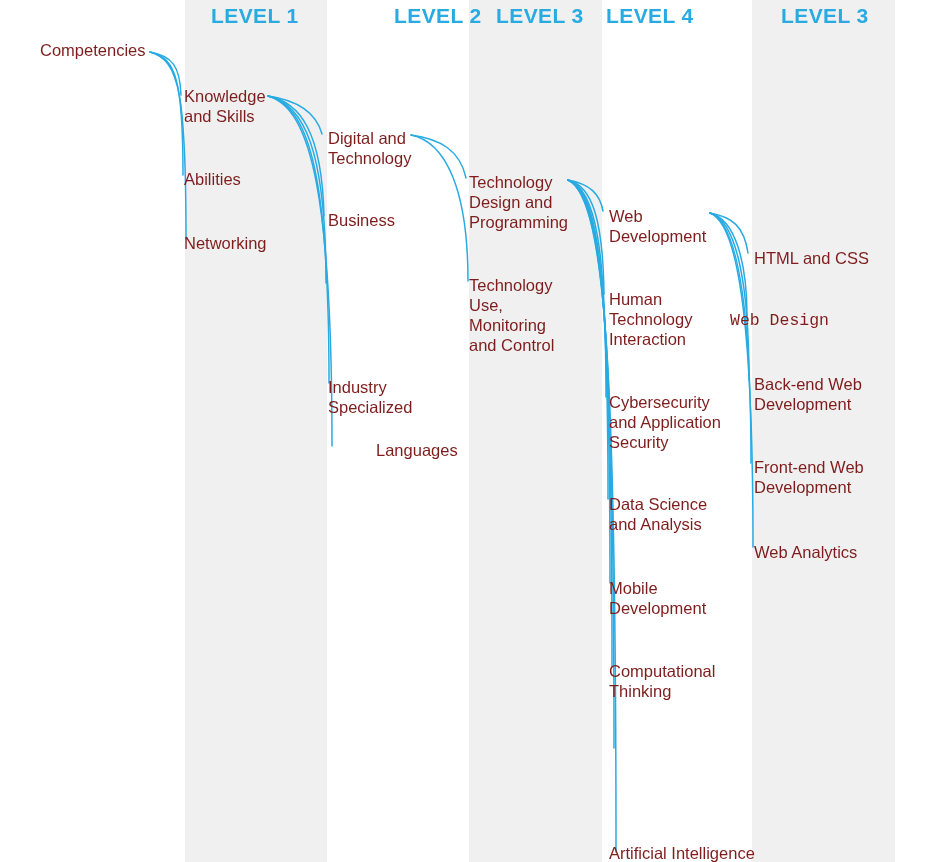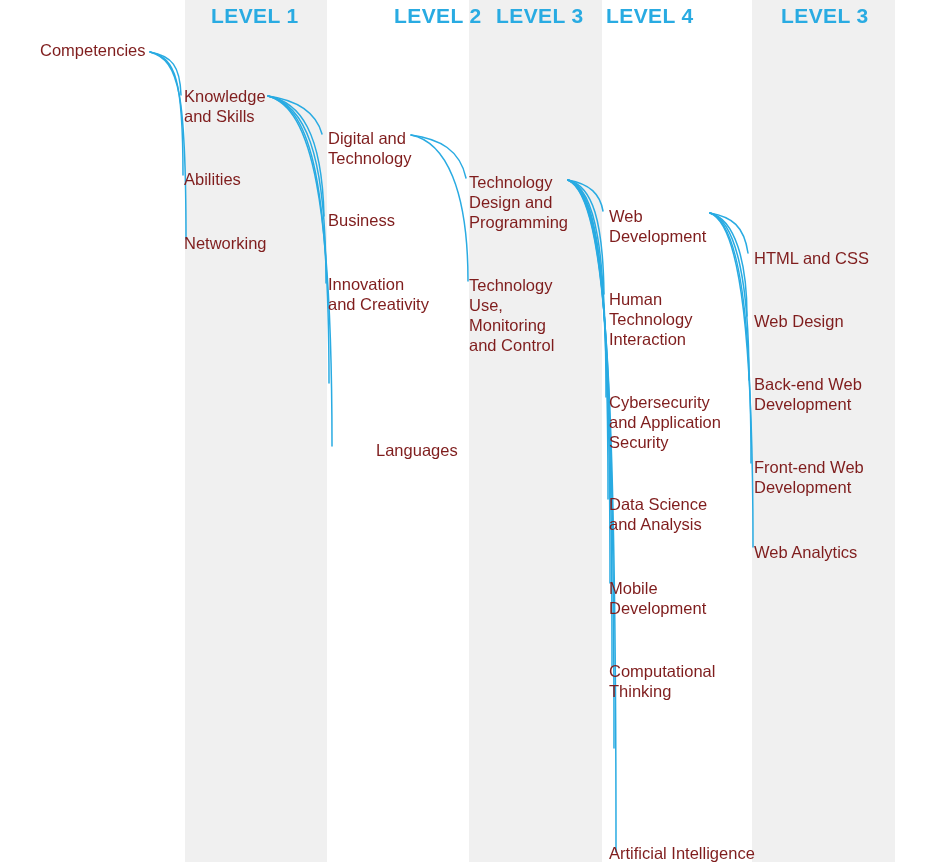--- a/index.html
+++ b/index.html
@@ -125,22 +125,22 @@
   <div class="node root" style="left:40px;top:40px;">Competencies</div>
 
   <div class="node" style="left:184px;top:86px;">Knowledge
 and Skills</div>
   <div class="node" style="left:184px;top:169px;">Abilities</div>
   <div class="node" style="left:184px;top:233px;">Networking</div>
 
   <div class="node" style="left:328px;top:128px;">Digital and
 Technology</div>
   <div class="node" style="left:328px;top:210px;">Business</div>
-  <div class="node" style="left:328px;top:274px;">Innovation
-and Creativity</div>
+  <div class="node" style="left:328px;top:377px;">Industry
+Specialized</div>
   <div class="node" style="left:328px;top:440px;margin-left:48px;">Languages</div>
 
   <div class="node" style="left:469px;top:172px;">Technology
 Design and
 Programming</div>
   <div class="node" style="left:469px;top:275px;">Technology
 Use,
 Monitoring
 and Control</div>
 
@@ -154,20 +154,20 @@
 Security</div>
   <div class="node" style="left:609px;top:494px;">Data Science
 and Analysis</div>
   <div class="node" style="left:609px;top:578px;">Mobile
 Development</div>
   <div class="node" style="left:609px;top:661px;">Computational
 Thinking</div>
   <div class="node" style="left:609px;top:843px;">Artificial Intelligence</div>
 
   <div class="node" style="left:754px;top:248px;">HTML and CSS</div>
-  <div class="node" style="left:754px;top:311px;">Web Design</div>
+  <div class="node" style="left:730px;top:311px;font-family:Liberation Mono, monospace;">Web Design</div>
   <div class="node" style="left:754px;top:374px;">Back-end Web
 Development</div>
   <div class="node" style="left:754px;top:457px;">Front-end Web
 Development</div>
   <div class="node" style="left:754px;top:542px;">Web Analytics</div>
 
 </div>
 
 </body></html>

